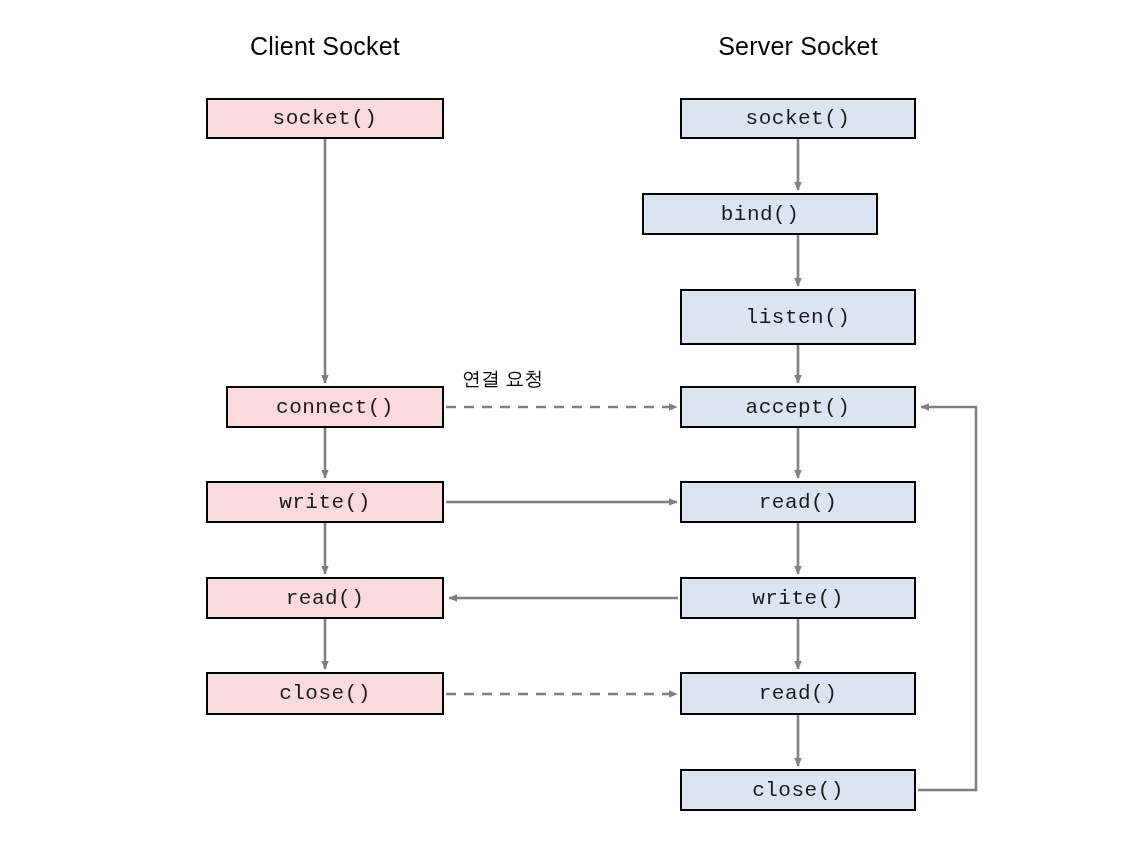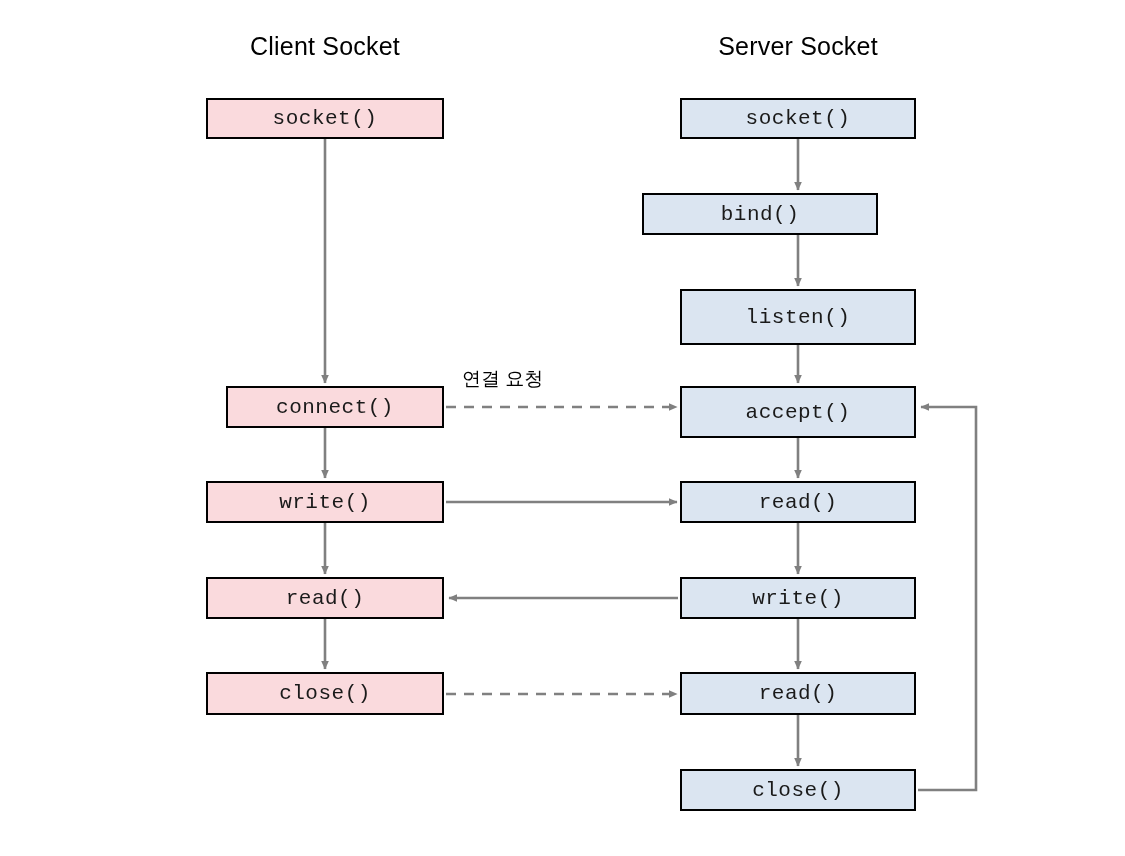--- a/index.html
+++ b/index.html
@@ -102,21 +102,21 @@
 
   <div class="node client" style="left:206px; top:98px; width:238px; height:41px;">socket()</div>
   <div class="node client" style="left:206px; top:386px; width:218px; height:42px;margin-left:20px;">connect()</div>
   <div class="node client" style="left:206px; top:481px; width:238px; height:42px;">write()</div>
   <div class="node client" style="left:206px; top:577px; width:238px; height:42px;">read()</div>
   <div class="node client" style="left:206px; top:672px; width:238px; height:43px;">close()</div>
 
   <div class="node server" style="left:680px; top:98px; width:236px; height:41px;">socket()</div>
   <div class="node server" style="left:642px; top:193px; width:236px; height:42px;">bind()</div>
   <div class="node server" style="left:680px; top:289px; width:236px; height:56px;">listen()</div>
-  <div class="node server" style="left:680px; top:386px; width:236px; height:52px;">accept()</div>
+  <div class="node server" style="left:680px; top:386px; width:236px; height:42px;">accept()</div>
   <div class="node server" style="left:680px; top:481px; width:236px; height:42px;">read()</div>
   <div class="node server" style="left:680px; top:577px; width:236px; height:42px;">write()</div>
   <div class="node server" style="left:680px; top:672px; width:236px; height:43px;">read()</div>
   <div class="node server" style="left:680px; top:769px; width:236px; height:42px;">close()</div>
 
   <div class="edge-label" style="left:462px; top:366px; width:200px;">연결 요청</div>
 
 </div>
 
 </body></html>

